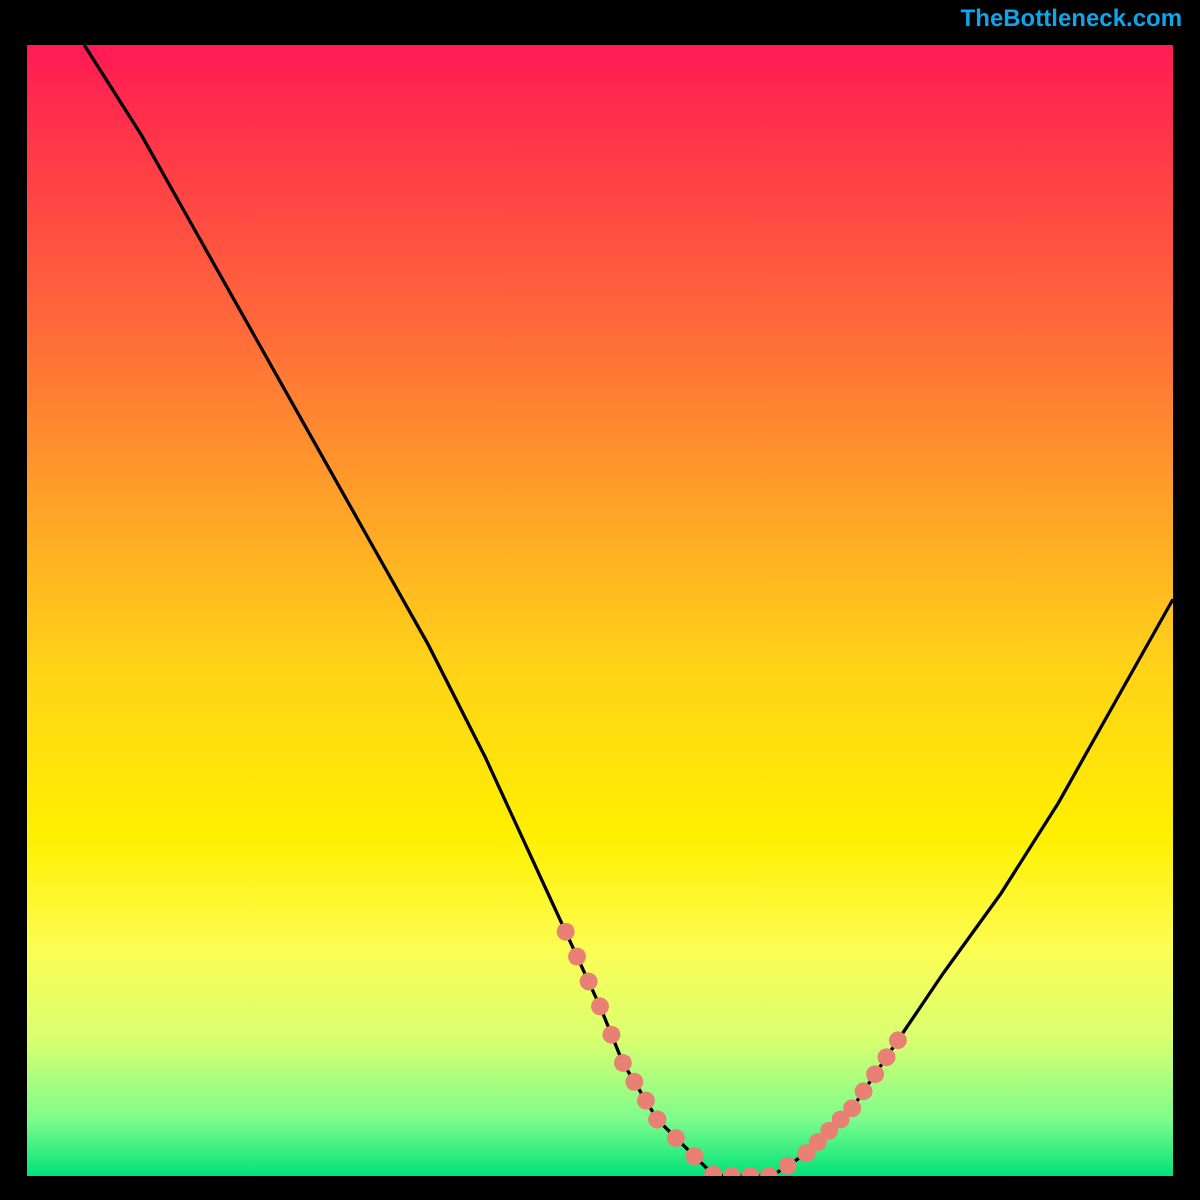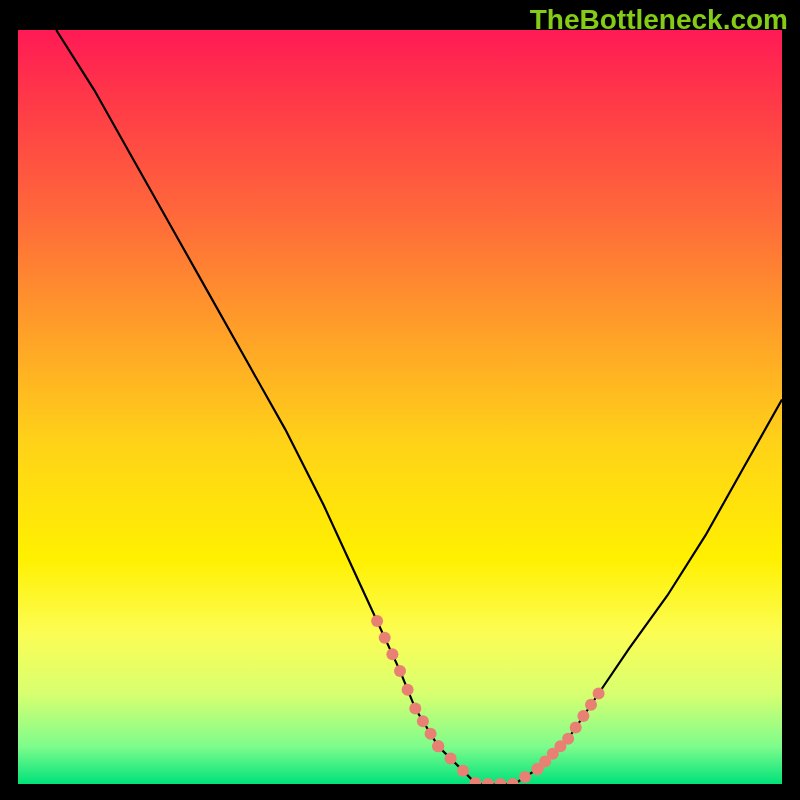--- a/index.html
+++ b/index.html
@@ -12,22 +12,22 @@
     width: 800px;
     height: 800px;
     position: relative;
     background: #000;
     overflow: hidden;
   }
   .attribution {
     position: absolute;
     top: 4px;
     right: 12px;
-    color: #84cc16;
-    font-size: 28px;
+    color: #0ea5e9;
+    font-size: 16px;
     font-weight: bold;
     z-index: 20;
     letter-spacing: 0px;
   }
   .plot {
     position: absolute;
     left: 18px;
     top: 30px;
     width: 764px;
     height: 754px;

